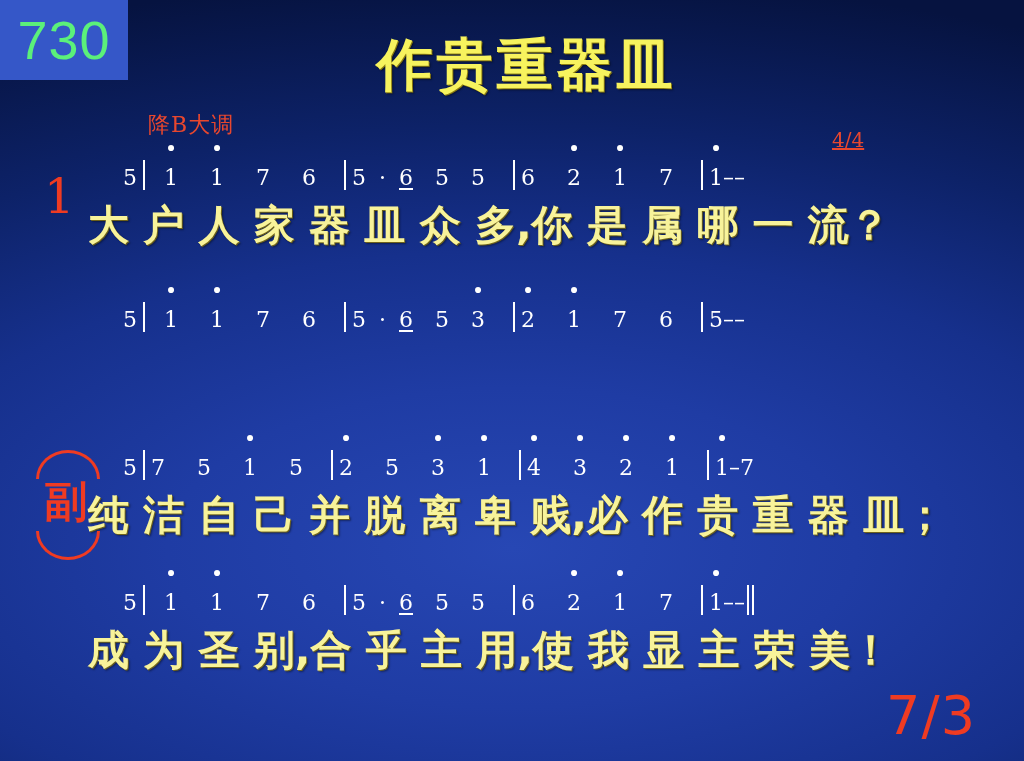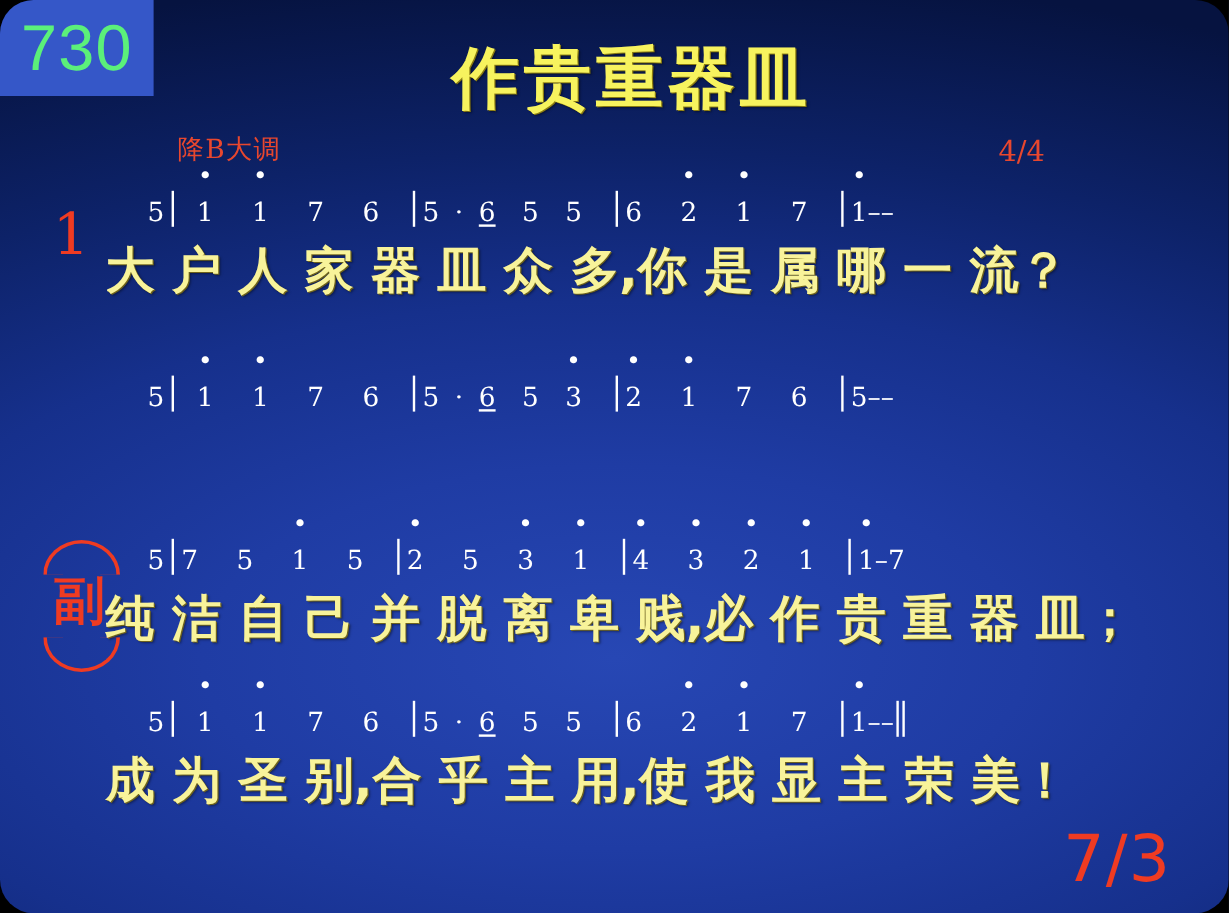--- a/index.html
+++ b/index.html
@@ -10,21 +10,20 @@
   #slide {
     position: relative;
     width: 1024px;
     height: 761px;
     overflow: hidden;
     font-family: "Liberation Sans", sans-serif;
     
     background:
       radial-gradient(ellipse 120% 75% at 50% 72%, #2747b4 0%, #1f3ca4 28%, #16308c 52%, #0d2268 74%, #061340 100%),
       linear-gradient(180deg, #020a24 0%, #06123c 18%, #123084 55%, #17379a 78%, #0b1f5e 100%);
-    border-radius: 28px;
   }
   
   .swoosh {
     position: absolute;
     border-radius: 50%;
     border: 2px solid rgba(150,185,255,0.16);
     border-left-color: transparent;
     border-top-color: transparent;
     pointer-events: none;
   }
@@ -71,24 +70,25 @@
   #key-sig {
     position: absolute;
     left: 148px; top: 110px;
     color: #e8472e;
     font-size: 22px;
     font-family: "DejaVu Serif", serif;
     letter-spacing: 1px;
   }
   #time-sig {
     position: absolute;
-    left: 832px; top: 112px;
+    left: 832px; top: 128px;
     color: #e8472e;
-    font-size: 24px;
-    font-family: "DejaVu Serif", serif;
+    font-size: 20px;
+    font-family: "DejaVu Serif", serif;
+    text-decoration: underline;
   }
 
   
   .stanza { position: absolute; left: 0; width: 1024px; }
   .notation {
     color: #ffffff;
     font-family: "DejaVu Serif", serif;
     font-size: 22px;
     white-space: pre;
     height: 40px;
@@ -187,21 +187,21 @@
 
   <div id="key-sig">降B大调</div>
   <div id="time-sig">4/4</div>
 
   <div class="stanza" style="top:158px;">
     <div class="verse-num">1</div>
     <div class="notation"><span class="n">5</span><span class="bar"></span><span class="sp2"></span><span class="n dot-hi">1</span><span class="sp3"></span><span class="n dot-hi">1</span><span class="sp3"></span><span class="n">7</span><span class="sp3"></span><span class="n">6</span><span class="sp"></span><span class="bar"></span><span class="n">5</span><span class="sp2"></span><span class="n">·</span><span class="sp2"></span><span class="n under">6</span><span class="sp"></span><span class="n">5</span><span class="sp"></span><span class="n">5</span><span class="sp"></span><span class="bar"></span><span class="n">6</span><span class="sp3"></span><span class="n dot-hi">2</span><span class="sp3"></span><span class="n dot-hi">1</span><span class="sp3"></span><span class="n">7</span><span class="sp"></span><span class="bar"></span><span class="n dot-hi">1</span><span class="n">––</span></div>
     <div class="lyrics">大 户 人 家 器 皿 众 多,你 是 属 哪 一 流？</div>
   </div>
 
-  <div class="stanza" style="top:312px;">
+  <div class="stanza" style="top:300px;">
     <div class="notation"><span class="n">5</span><span class="bar"></span><span class="sp2"></span><span class="n dot-hi">1</span><span class="sp3"></span><span class="n dot-hi">1</span><span class="sp3"></span><span class="n">7</span><span class="sp3"></span><span class="n">6</span><span class="sp"></span><span class="bar"></span><span class="n">5</span><span class="sp2"></span><span class="n">·</span><span class="sp2"></span><span class="n under">6</span><span class="sp"></span><span class="n">5</span><span class="sp"></span><span class="n dot-hi">3</span><span class="sp"></span><span class="bar"></span><span class="n dot-hi">2</span><span class="sp3"></span><span class="n dot-hi">1</span><span class="sp3"></span><span class="n">7</span><span class="sp3"></span><span class="n">6</span><span class="sp"></span><span class="bar"></span><span class="n">5</span><span class="n">––</span></div>
   </div>
 
   <div class="stanza" style="top:448px;">
     <div class="notation"><span class="n">5</span><span class="bar"></span><span class="n">7</span><span class="sp3"></span><span class="n">5</span><span class="sp3"></span><span class="n dot-hi">1</span><span class="sp3"></span><span class="n">5</span><span class="sp"></span><span class="bar"></span><span class="n dot-hi">2</span><span class="sp3"></span><span class="n">5</span><span class="sp3"></span><span class="n dot-hi">3</span><span class="sp3"></span><span class="n dot-hi">1</span><span class="sp"></span><span class="bar"></span><span class="n dot-hi">4</span><span class="sp3"></span><span class="n dot-hi">3</span><span class="sp3"></span><span class="n dot-hi">2</span><span class="sp3"></span><span class="n dot-hi">1</span><span class="sp"></span><span class="bar"></span><span class="n dot-hi">1</span><span class="n">–7</span></div>
     <div class="lyrics">纯 洁 自 己 并 脱 离 卑 贱,必 作 贵 重 器 皿；</div>
   </div>
 
   <div id="chorus-mark">
     <span class="paren-top"></span>

